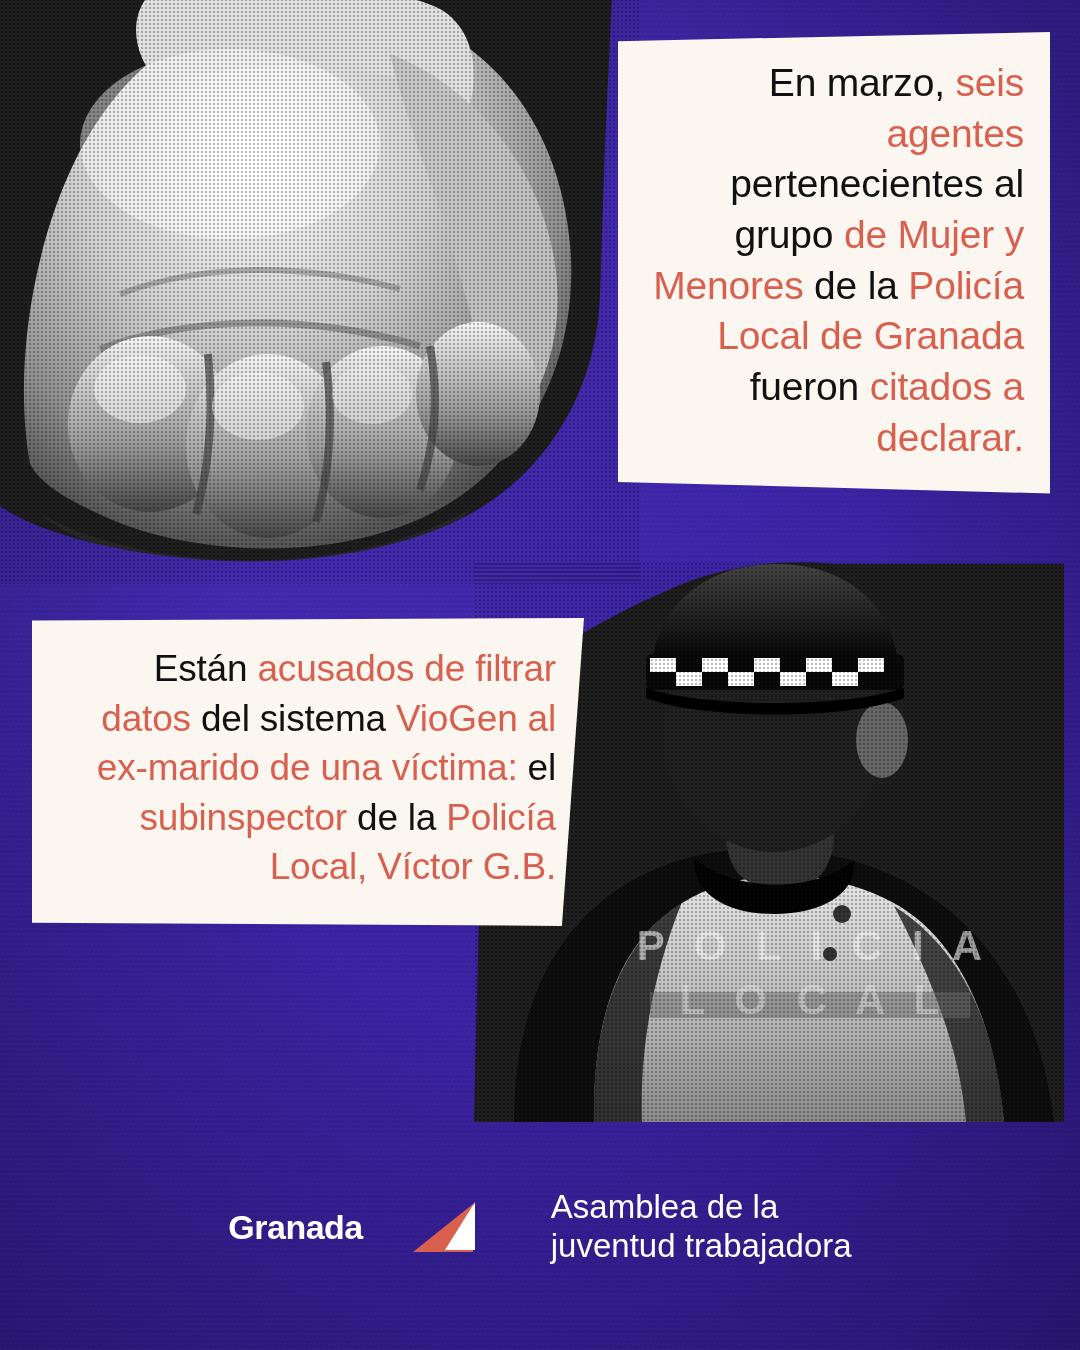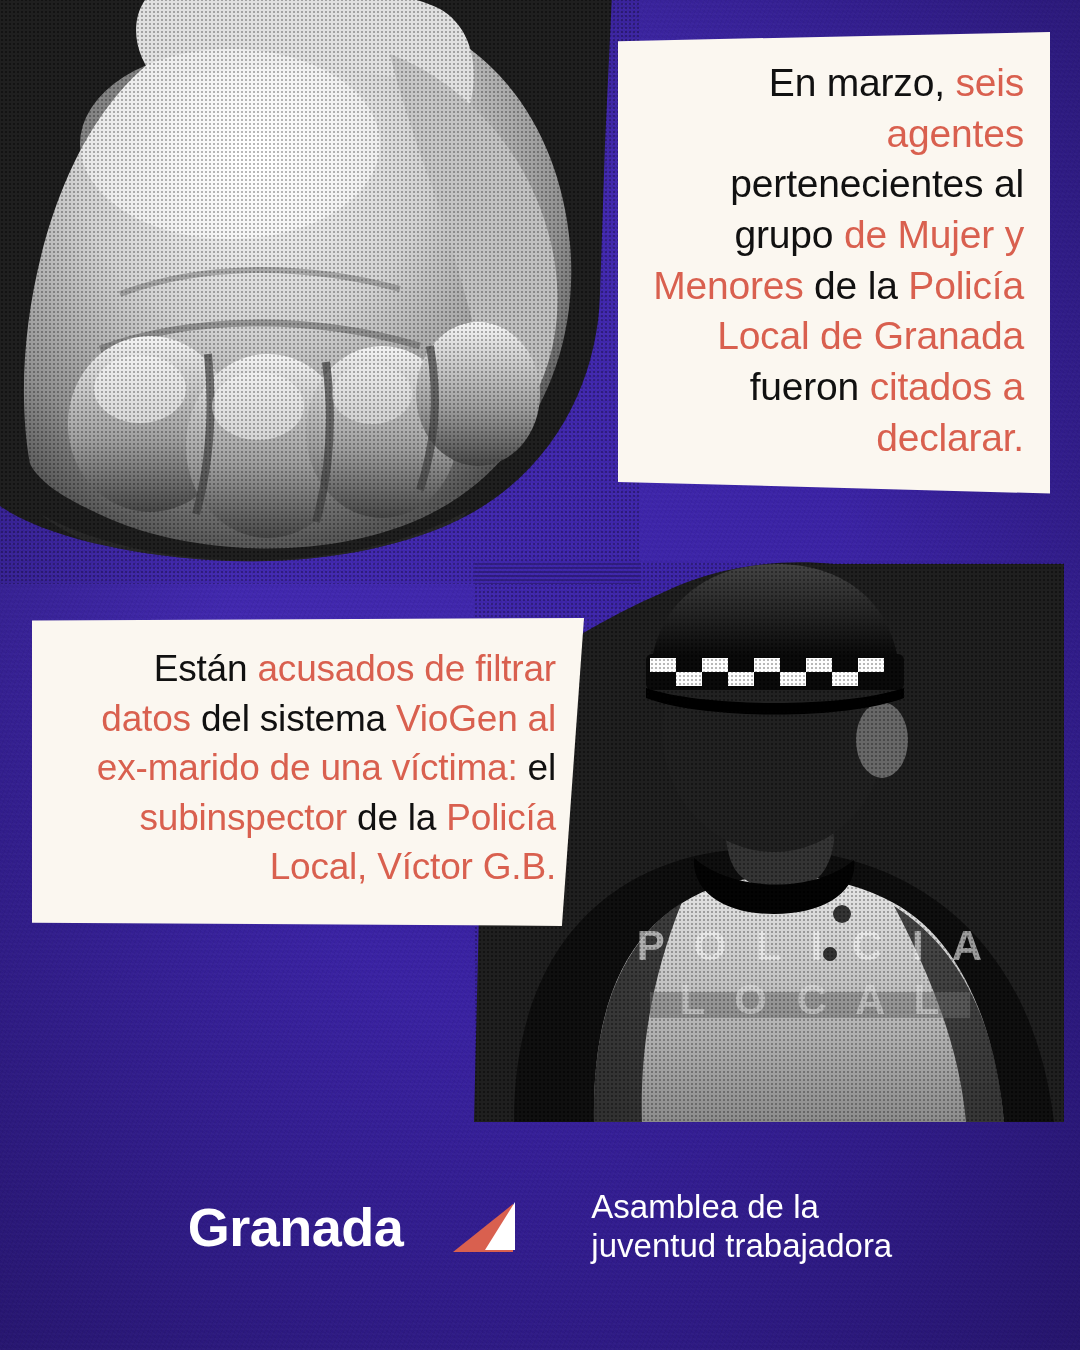--- a/index.html
+++ b/index.html
@@ -125,21 +125,21 @@
     right: 0;
     bottom: 68px;
     height: 110px;
     display: flex;
     align-items: center;
     justify-content: center;
     gap: 46px;
   }
   #footer-city {
     color: #ffffff;
-    font-size: 54px;
+    font-size: 34px;
     font-weight: 700;
     letter-spacing: -0.5px;
   }
   #footer-logo {
     width: 96px;
     height: 66px;
     position: relative;
     flex: 0 0 auto;
   }
   #footer-org {

